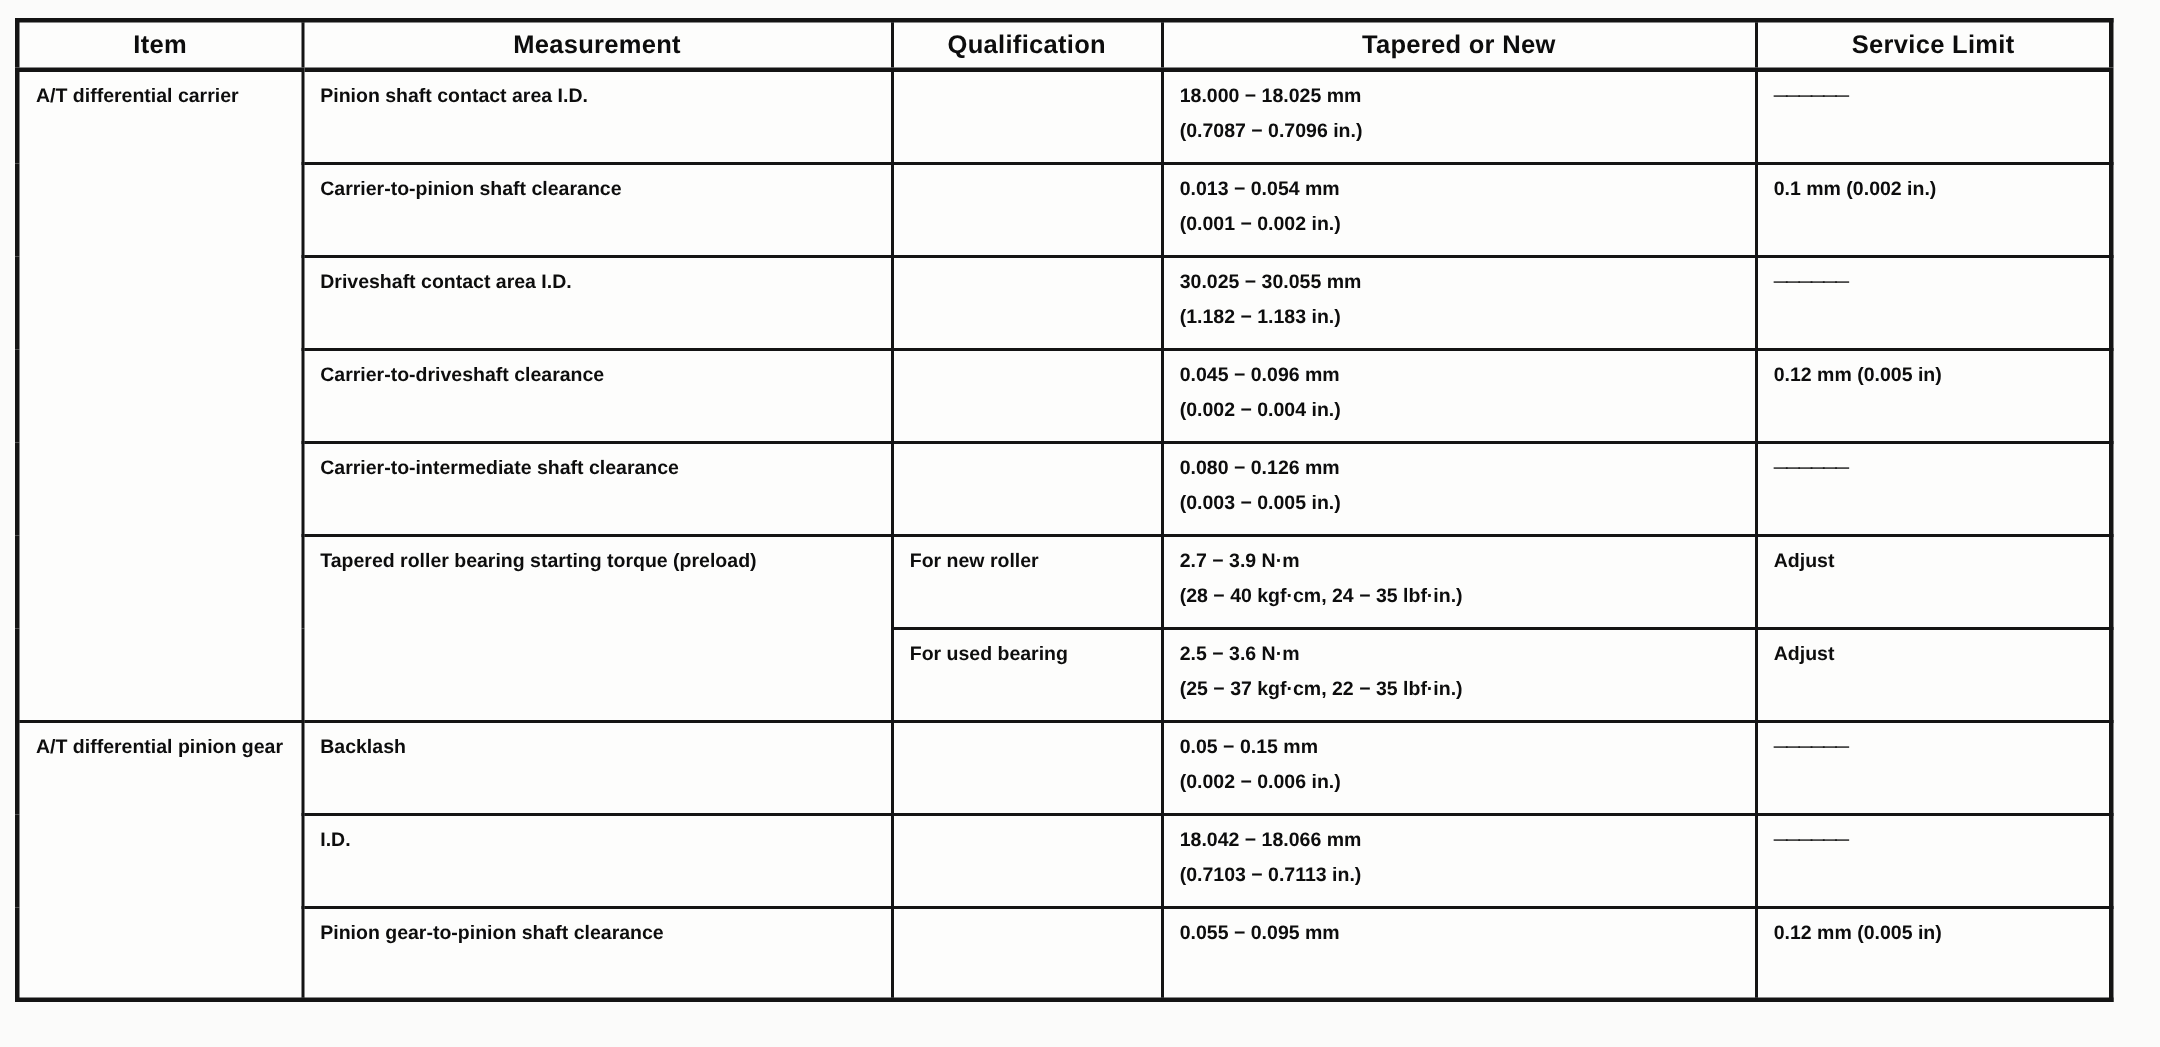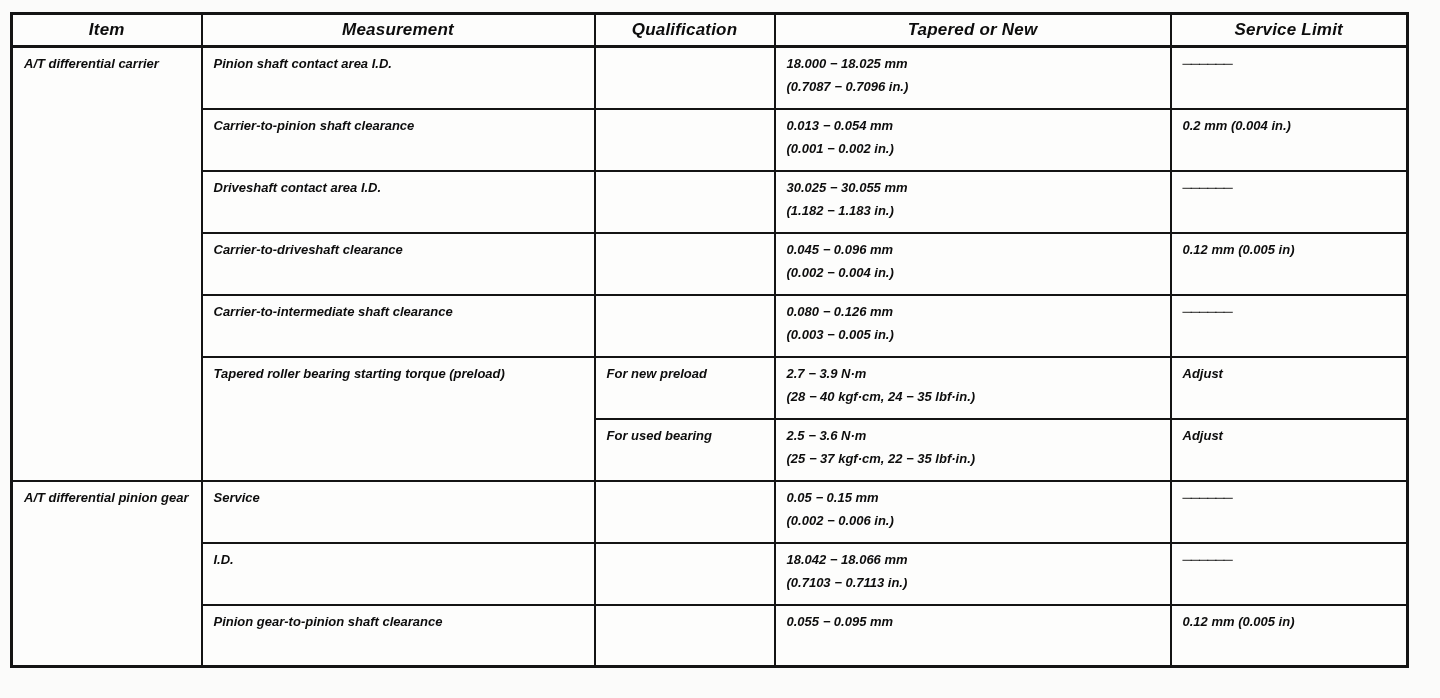--- a/index.html
+++ b/index.html
@@ -8,21 +8,20 @@
     width: 1440px;
     height: 698px;
     background: #fbfbfa;
     overflow: hidden;
     font-family: "Liberation Sans", "DejaVu Sans", sans-serif;
   }
   .page {
     position: relative;
     width: 1440px;
     height: 698px;
-    font-style: italic;
   }
   table.spec {
     position: absolute;
     left: 10px;
     top: 12px;
     width: 1396px;
     border-collapse: collapse;
     table-layout: fixed;
     border: 3px solid #141414;
     background: #fdfdfc;
@@ -89,21 +88,21 @@
           </td>
           <td class="col-service dash">──────</td>
         </tr>
         <tr>
           <td class="col-measurement" rowspan="1">Carrier-to-pinion shaft clearance</td>
           <td class="col-qualification"></td>
           <td class="col-standard">
             <div>0.013 − 0.054 mm</div>
             <div>(0.001 − 0.002 in.)</div>
           </td>
-          <td class="col-service">0.2 mm (0.004 in.)</td>
+          <td class="col-service">0.1 mm (0.002 in.)</td>
         </tr>
         <tr>
           <td class="col-measurement" rowspan="1">Driveshaft contact area I.D.</td>
           <td class="col-qualification"></td>
           <td class="col-standard">
             <div>30.025 − 30.055 mm</div>
             <div>(1.182 − 1.183 in.)</div>
           </td>
           <td class="col-service dash">──────</td>
         </tr>
@@ -120,38 +119,38 @@
           <td class="col-measurement" rowspan="1">Carrier-to-intermediate shaft clearance</td>
           <td class="col-qualification"></td>
           <td class="col-standard">
             <div>0.080 − 0.126 mm</div>
             <div>(0.003 − 0.005 in.)</div>
           </td>
           <td class="col-service dash">──────</td>
         </tr>
         <tr>
           <td class="col-measurement" rowspan="2">Tapered roller bearing starting torque (preload)</td>
-          <td class="col-qualification">For new preload</td>
+          <td class="col-qualification">For new roller</td>
           <td class="col-standard">
             <div>2.7 − 3.9 N·m</div>
             <div>(28 − 40 kgf·cm, 24 − 35 lbf·in.)</div>
           </td>
           <td class="col-service">Adjust</td>
         </tr>
         <tr>
           <td class="col-qualification">For used bearing</td>
           <td class="col-standard">
             <div>2.5 − 3.6 N·m</div>
             <div>(25 − 37 kgf·cm, 22 − 35 lbf·in.)</div>
           </td>
           <td class="col-service">Adjust</td>
         </tr>
         <tr>
           <td class="col-item" rowspan="3">A/T differential pinion gear</td>
-          <td class="col-measurement" rowspan="1">Service</td>
+          <td class="col-measurement" rowspan="1">Backlash</td>
           <td class="col-qualification"></td>
           <td class="col-standard">
             <div>0.05 − 0.15 mm</div>
             <div>(0.002 − 0.006 in.)</div>
           </td>
           <td class="col-service dash">──────</td>
         </tr>
         <tr>
           <td class="col-measurement" rowspan="1">I.D.</td>
           <td class="col-qualification"></td>

